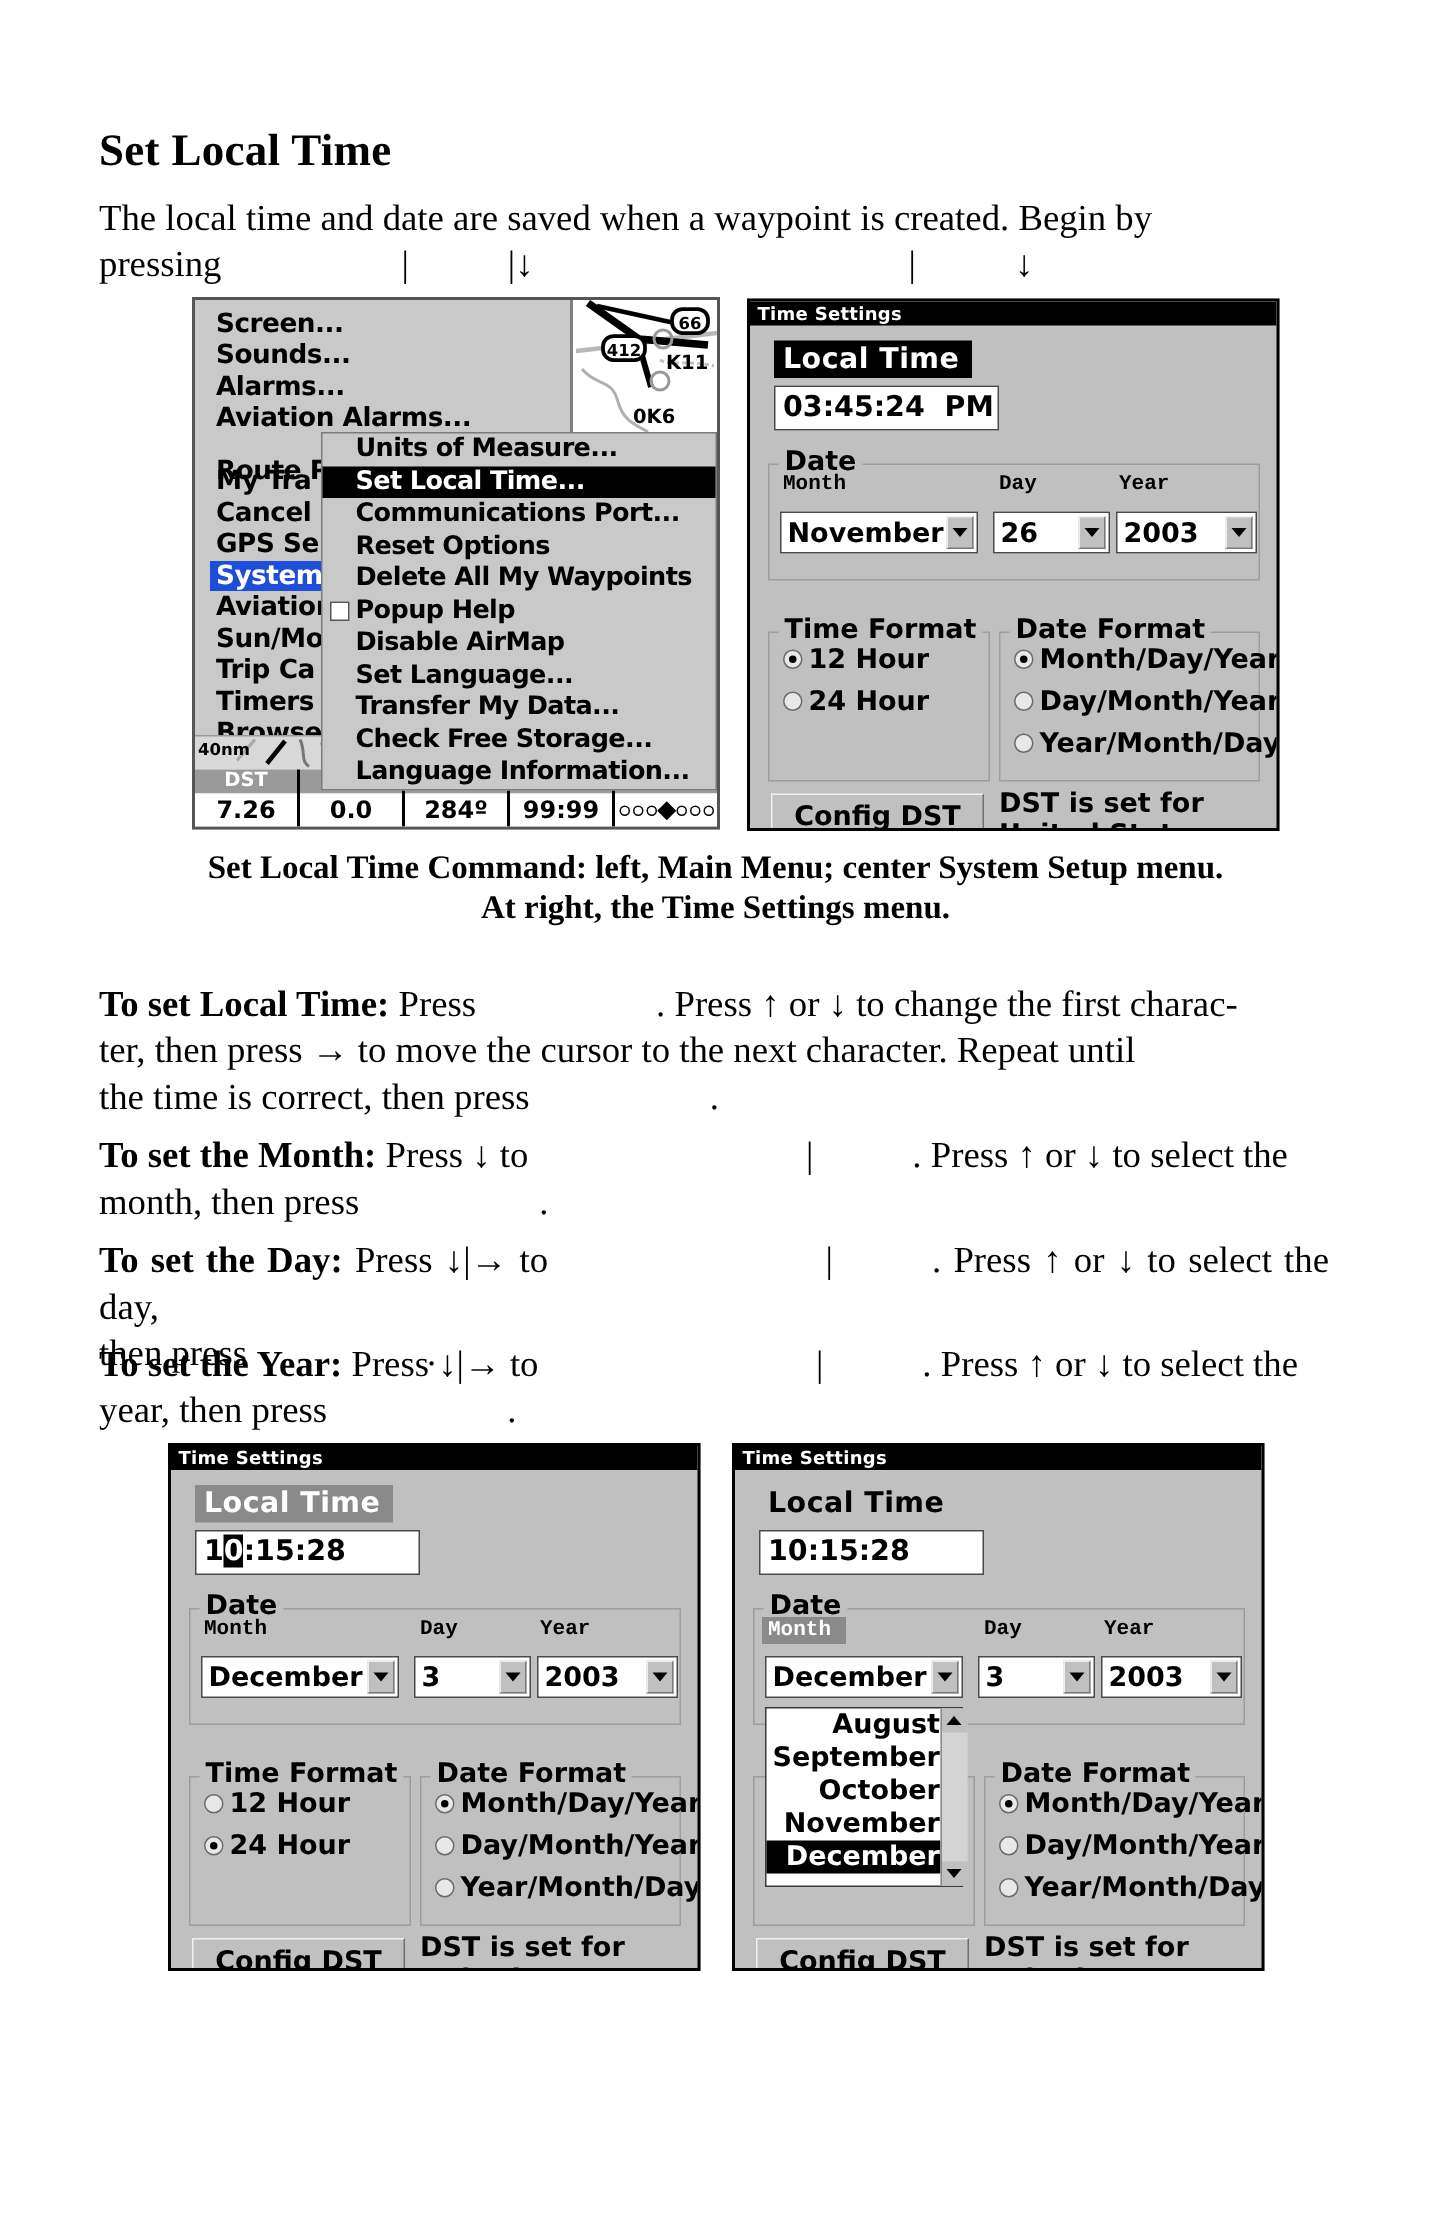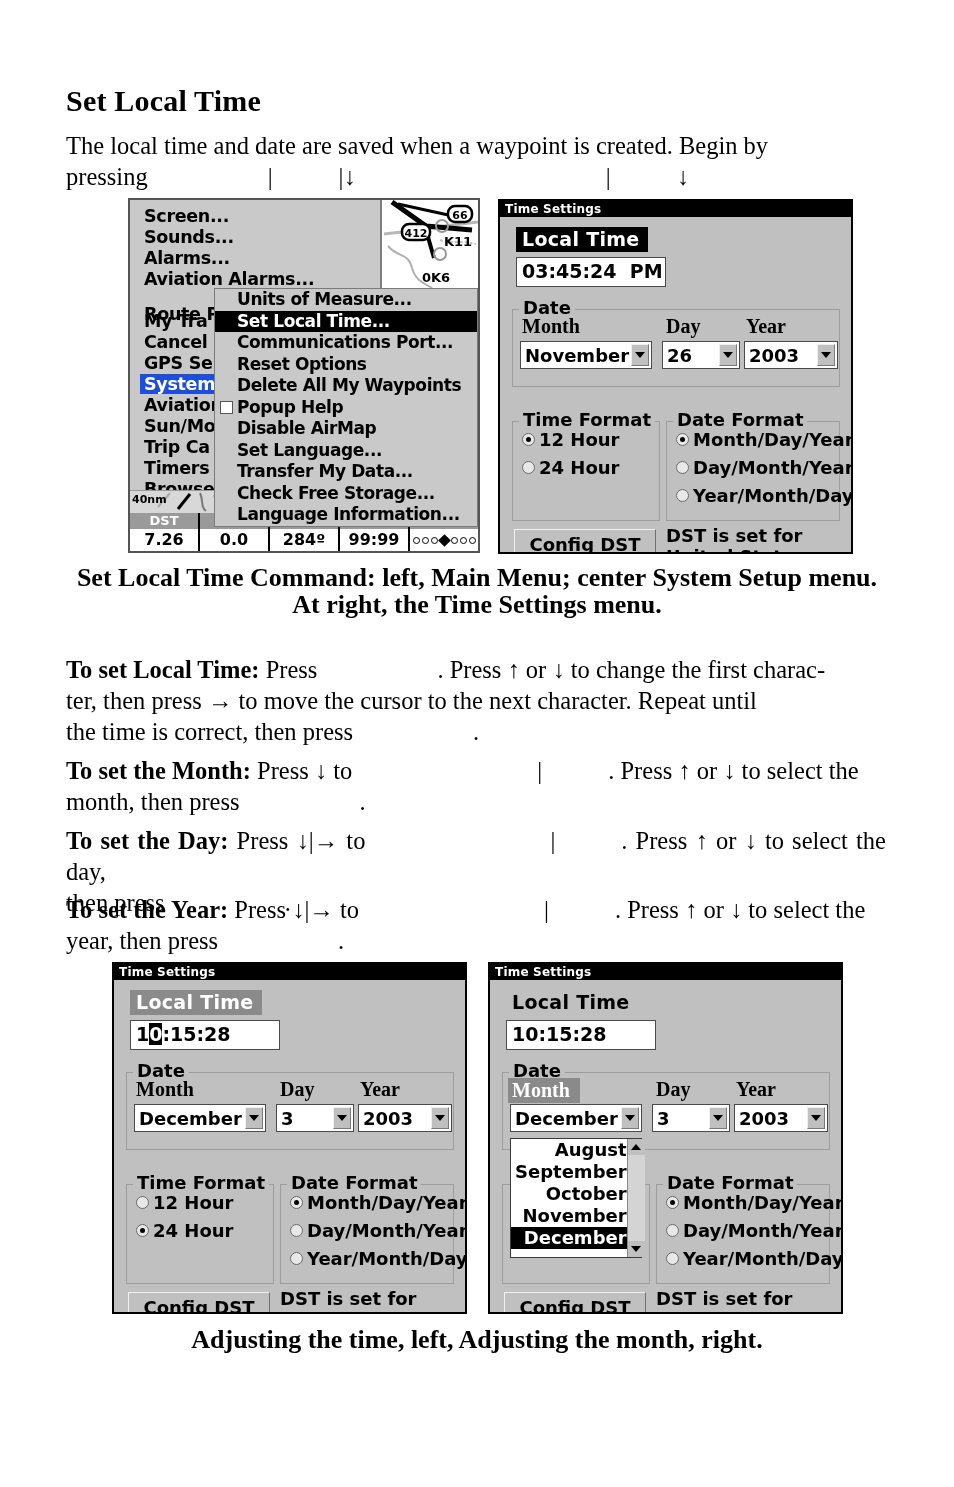--- a/index.html
+++ b/index.html
@@ -48,21 +48,21 @@
   .gap-lg { display: inline-block; width: 120px; }
   .gap-xl { display: inline-block; width: 185px; }
   .gap-xxl { display: inline-block; width: 250px; }
 
   .caption {
     position: absolute;
     left: 66px;
     width: 822px;
     text-align: center;
     font-weight: bold;
-    font-size: 26px;
+    font-size: 22px;
     line-height: 27px;
     font-family: "Liberation Serif", serif;
   }
 
   
   .gps {
     position: absolute;
     background: #c0c0c0;
     border: 2px solid #000;
     box-sizing: border-box;
@@ -271,23 +271,23 @@
     top: -13px;
     left: 6px;
     background: #c0c0c0;
     padding: 0 4px;
     font-size: 18px;
     font-weight: bold;
     font-family: "DejaVu Sans", sans-serif;
   }
   .col-label {
     position: absolute;
-    font-size: 20px;
-    font-weight: bold;
-    font-family: Liberation Serif, serif;
+    font-size: 14px;
+    font-weight: bold;
+    font-family: Liberation Mono, monospace;
   }
   .col-label.hl {
     background: #8a8a8a;
     color: #fff;
     padding: 1px 10px 1px 4px;
   }
   .combo {
     position: absolute;
     background: #fff;
     border: 1.5px solid #4a4a4a;
@@ -769,15 +769,14 @@
       </div>
 
       <div class="btn" style="left:14px; top:312px; width:142px; height:30px;">Config DST</div>
       <div class="dst-note" style="left:166px; top:308px;">
         <span>DST is set for</span><br>
         <span>United States</span>
       </div>
     </div>
   </div>
 
-  <div class="caption" style="top:1326px;">Adjusting the time, left, Adjusting the month, right.</div>
 
 </div>
 
 </body></html>

